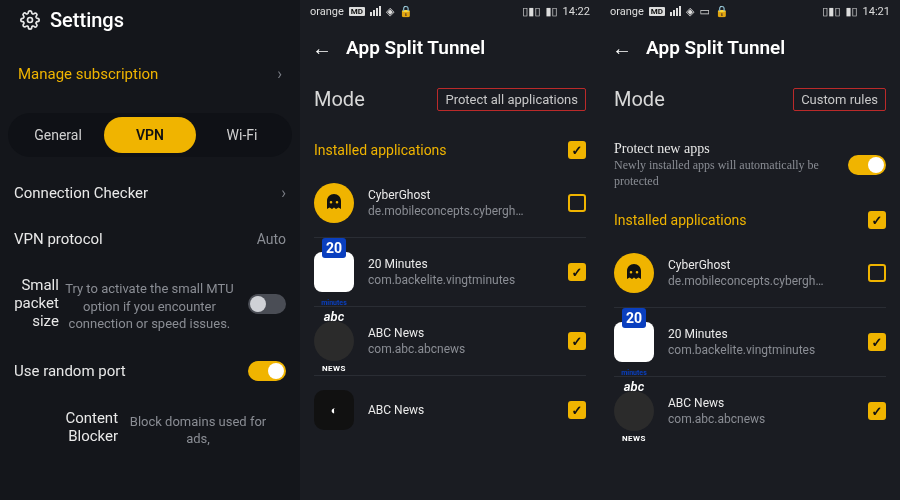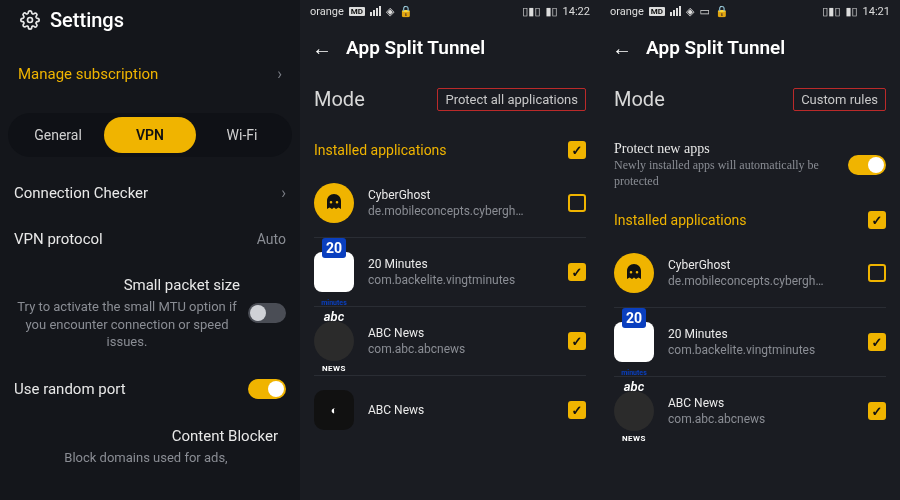--- a/index.html
+++ b/index.html
@@ -30,21 +30,21 @@
 
   .tabs { display: flex; margin: 16px 8px 12px; background: #0f1116; border-radius: 22px; padding: 4px; }
   .tab { flex: 1; text-align: center; padding: 10px 0; font-size: 14px; border-radius: 18px; color: #d0d0d0; }
   .tab.active { background: #f0b400; color: #111; font-weight: 600; }
 
   .list { display: flex; flex-direction: column; }
   .row { display: flex; justify-content: space-between; align-items: center; padding: 14px 14px; }
   .row .label { font-size: 15px; color: #e8e8e8; text-align: right; }
   .row .sub { font-size: 13px; color: #8a8d94; margin-top: 4px; line-height: 1.35; text-align: center; }
   .row .value { font-size: 14px; color: #8a8d94; }
-  .rowcol { display: flex; flex-direction: column; flex: 1; padding-right: 8px; }
+  .rowcol { display: flex; flex-direction: row; flex: 1; padding-right: 8px; }
 
   .toggle { width: 38px; height: 20px; border-radius: 10px; background: #4a4d55; position: relative; flex: none; }
   .toggle .knob { position: absolute; top: 2px; width: 16px; height: 16px; border-radius: 50%; background: #cfd1d6; }
   .toggle.off .knob { left: 2px; }
   .toggle.on { background: #f0b400; }
   .toggle.on .knob { right: 2px; background: #fff; }
 
   
   .mode-row { display: flex; justify-content: space-between; align-items: center; padding: 10px 14px 18px; }
   .mode-label { font-size: 20px; color: #d8d8d8; }

